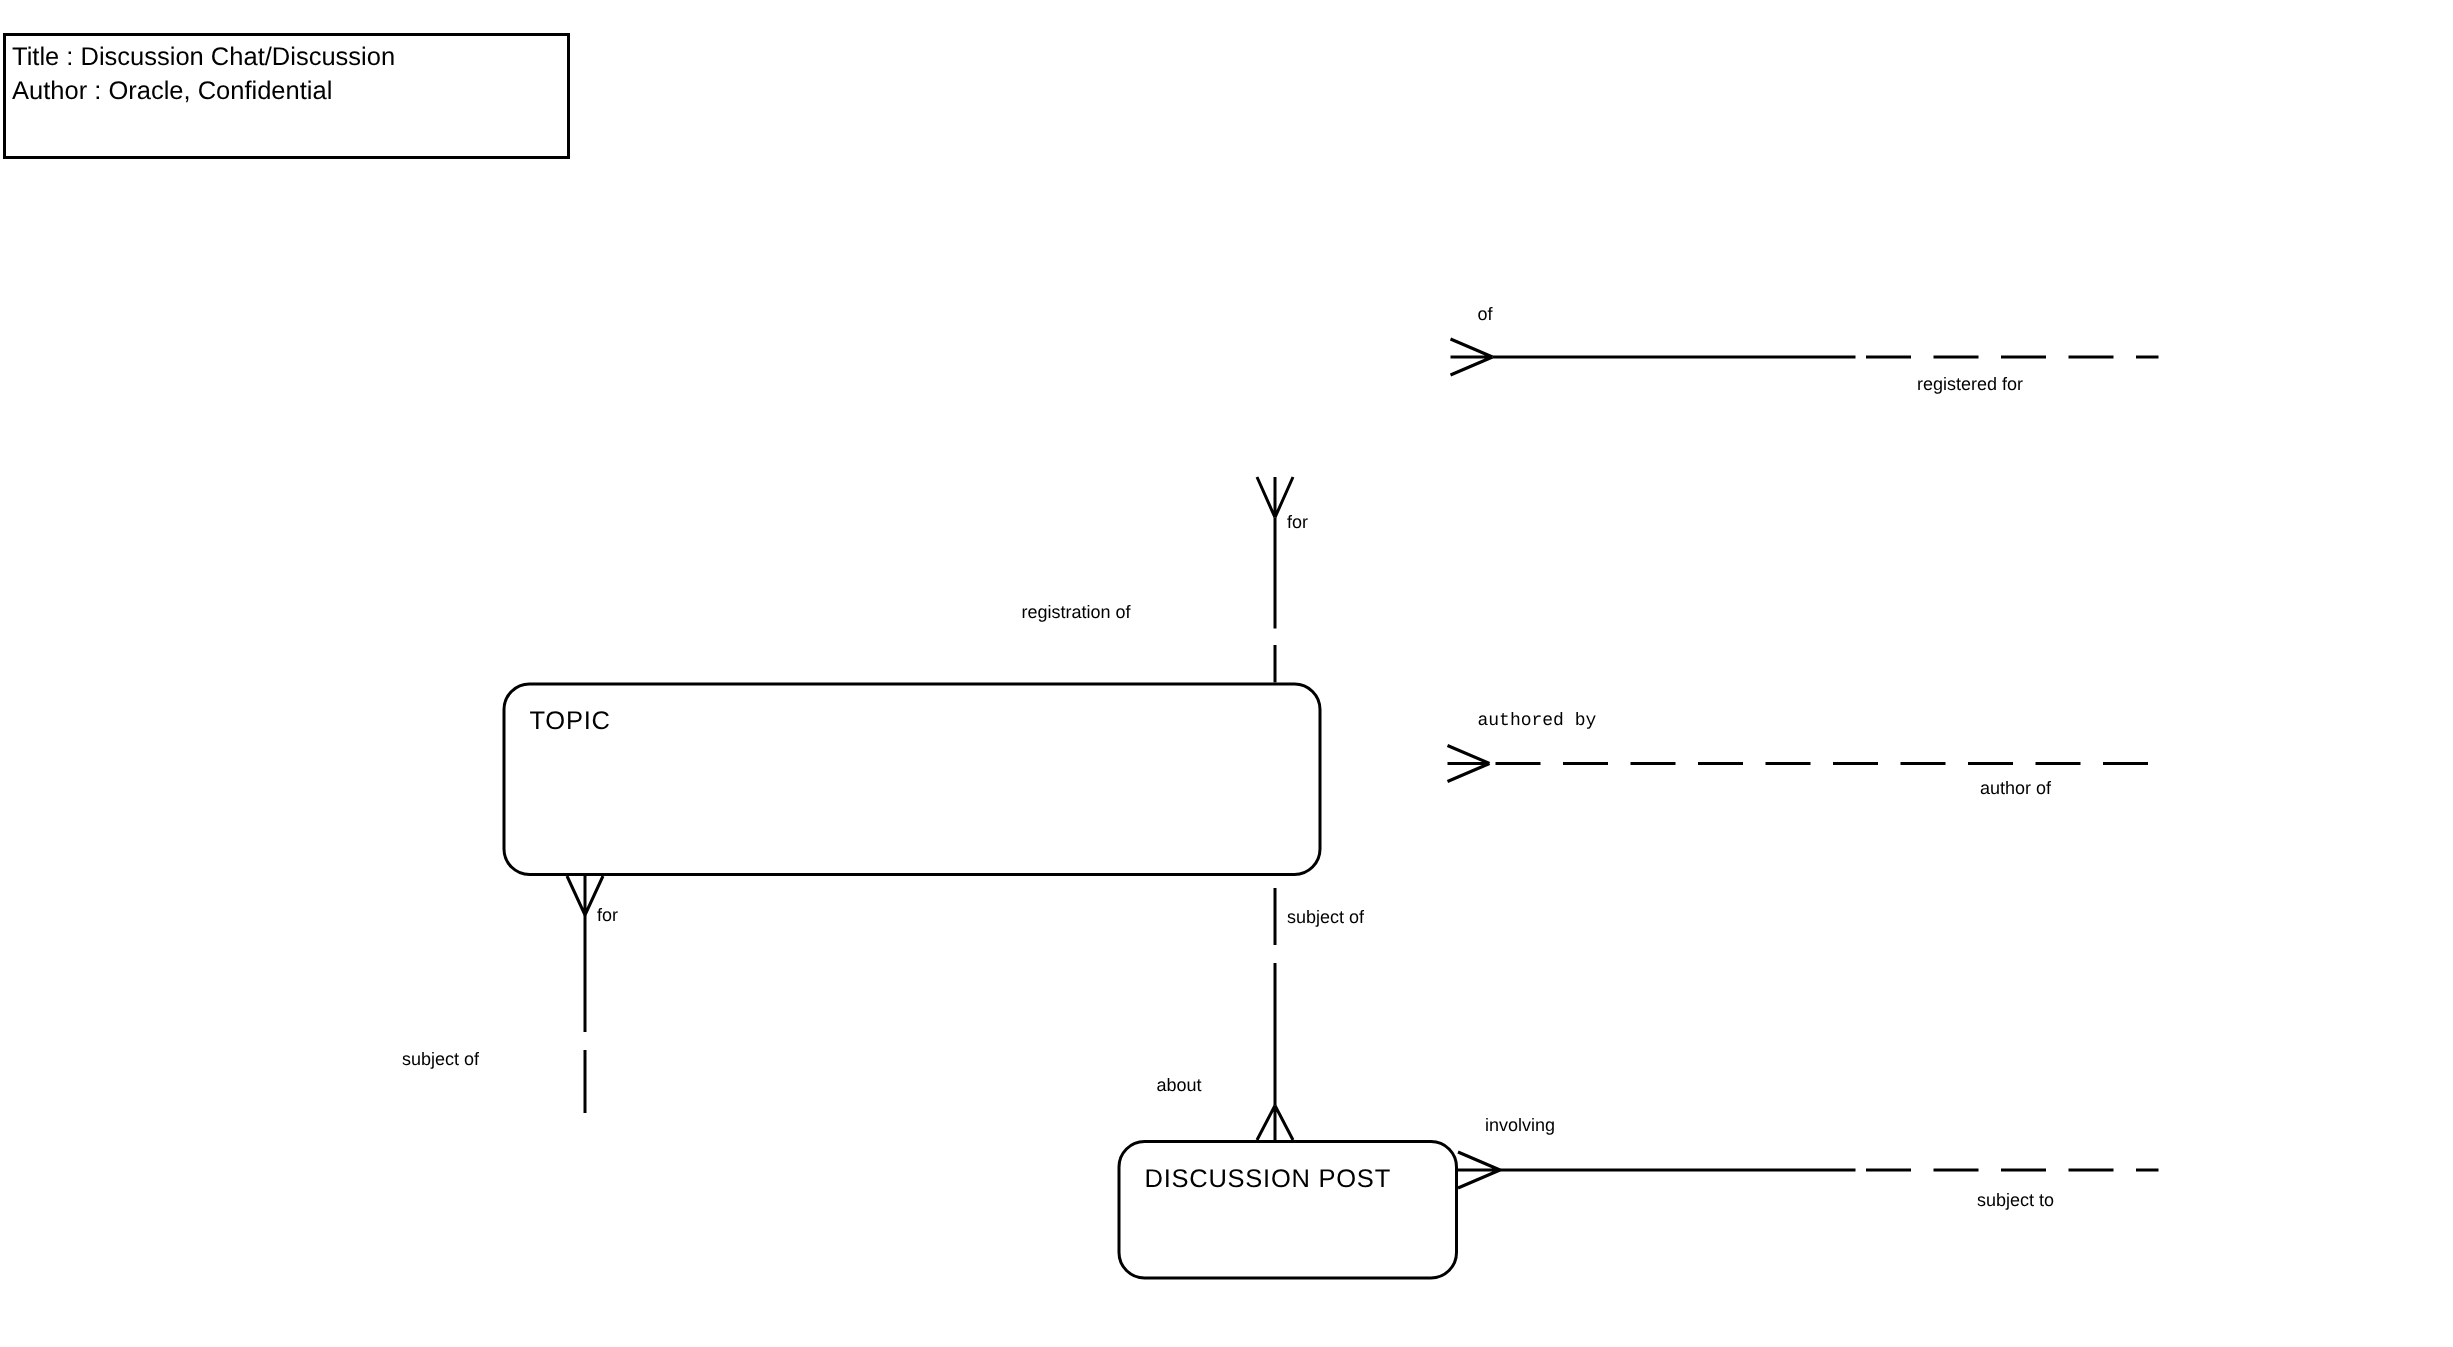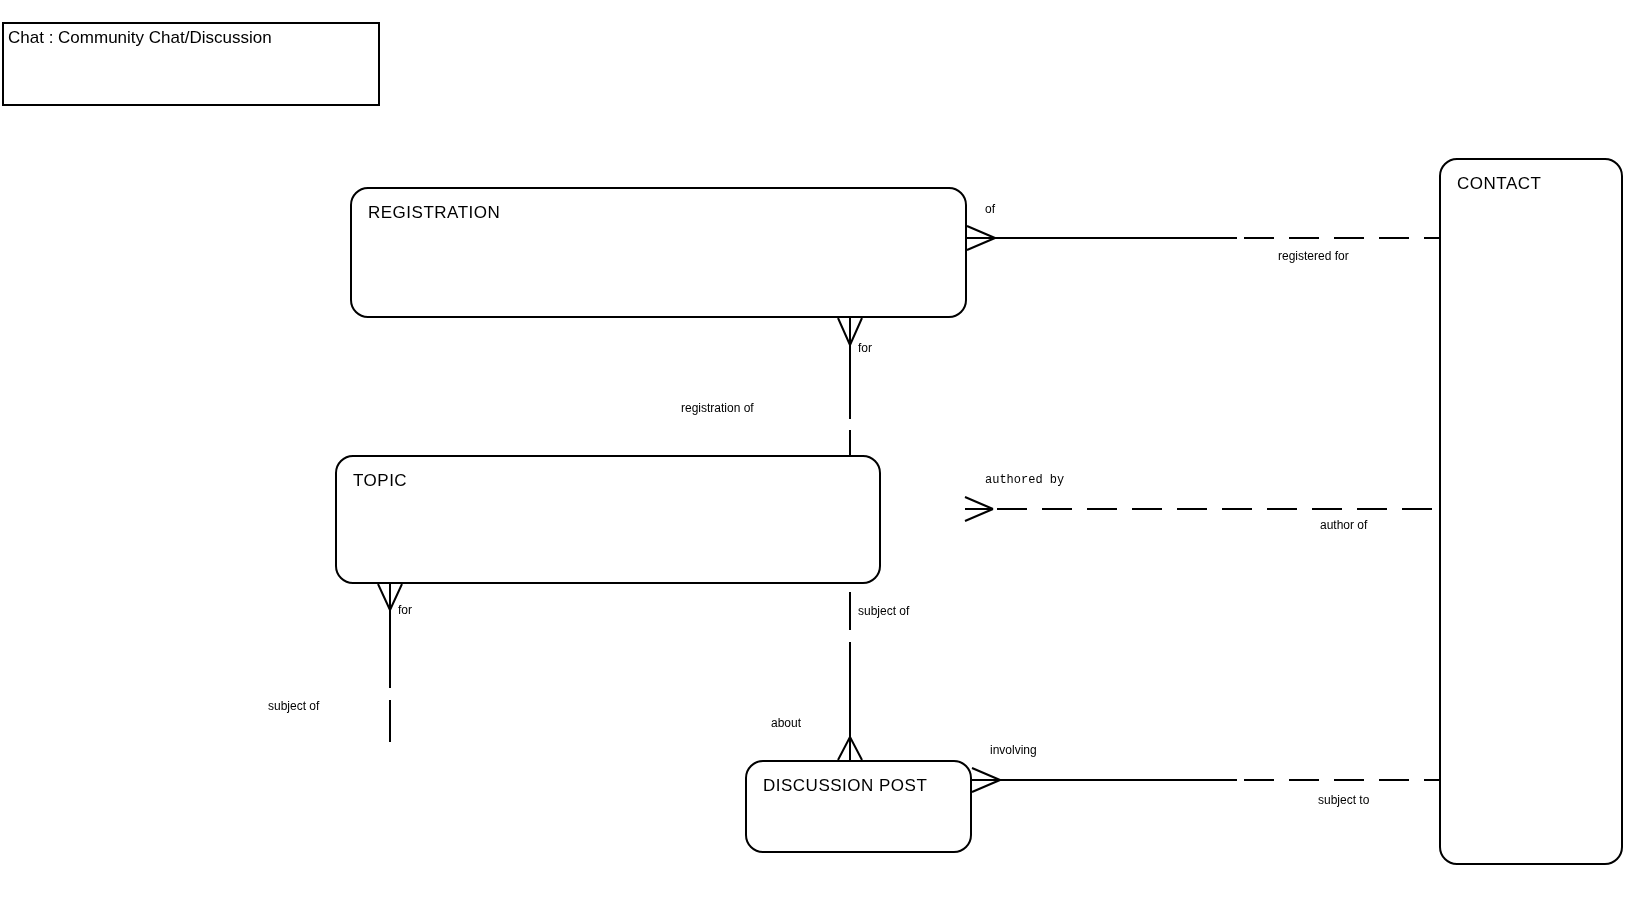--- a/index.html
+++ b/index.html
@@ -64,21 +64,22 @@
   .lbl-about           { left: 771px;  top: 716px; }
   .lbl-involving       { left: 990px;  top: 743px; }
   .lbl-posted-to       { left: 1318px; top: 793px; }
 </style>
 </head>
 <body>
 
 <div class="canvas">
 
   <div class="title-box">
-    <div>Chat : Community Chat/Discussion</div>
+    <div>Title : Discussion Chat/Discussion</div>
+    <div>Author : Oracle, Confidential</div>
   </div>
 
   <svg class="connector-layer" width="1635" height="898" viewBox="0 0 1635 898" stroke="#000000" stroke-width="2" fill="none">
 
     <path d="M967,226 L995,238 M967,238 L995,238 M967,250 L995,238"></path>
     <path d="M995,238 H1237"></path>
     <path d="M1244,238 H1439" stroke-dasharray="30 15"></path>
 
     <path d="M838,318 L850,345 M850,318 L850,345 M862,318 L850,345"></path>
     <path d="M850,345 V419"></path>
@@ -93,36 +94,30 @@
 
     <path d="M850,592 V630"></path>
     <path d="M850,642 V737"></path>
     <path d="M850,737 L838,760 M850,737 L850,760 M850,737 L862,760"></path>
 
     <path d="M972,768 L1000,780 M972,780 L1000,780 M972,792 L1000,780"></path>
     <path d="M1000,780 H1237"></path>
     <path d="M1244,780 H1439" stroke-dasharray="30 15"></path>
   </svg>
 
-  <div class="entity ent-registration">
-    <span class="entity-name">REGISTRATION</span>
-  </div>
 
   <div class="entity ent-topic">
     <span class="entity-name">TOPIC</span>
   </div>
 
 
   <div class="entity ent-discussion-post">
     <span class="entity-name">DISCUSSION POST</span>
   </div>
 
-  <div class="entity ent-contact">
-    <span class="entity-name">CONTACT</span>
-  </div>
 
   <div class="rel-label lbl-of">of</div>
   <div class="rel-label lbl-registered-for">registered for</div>
 
   <div class="rel-label lbl-for-reg">for</div>
   <div class="rel-label lbl-registration-of">registration of</div>
 
   <div class="rel-label lbl-authored-by">authored by</div>
   <div class="rel-label lbl-author-of">author of</div>
 

